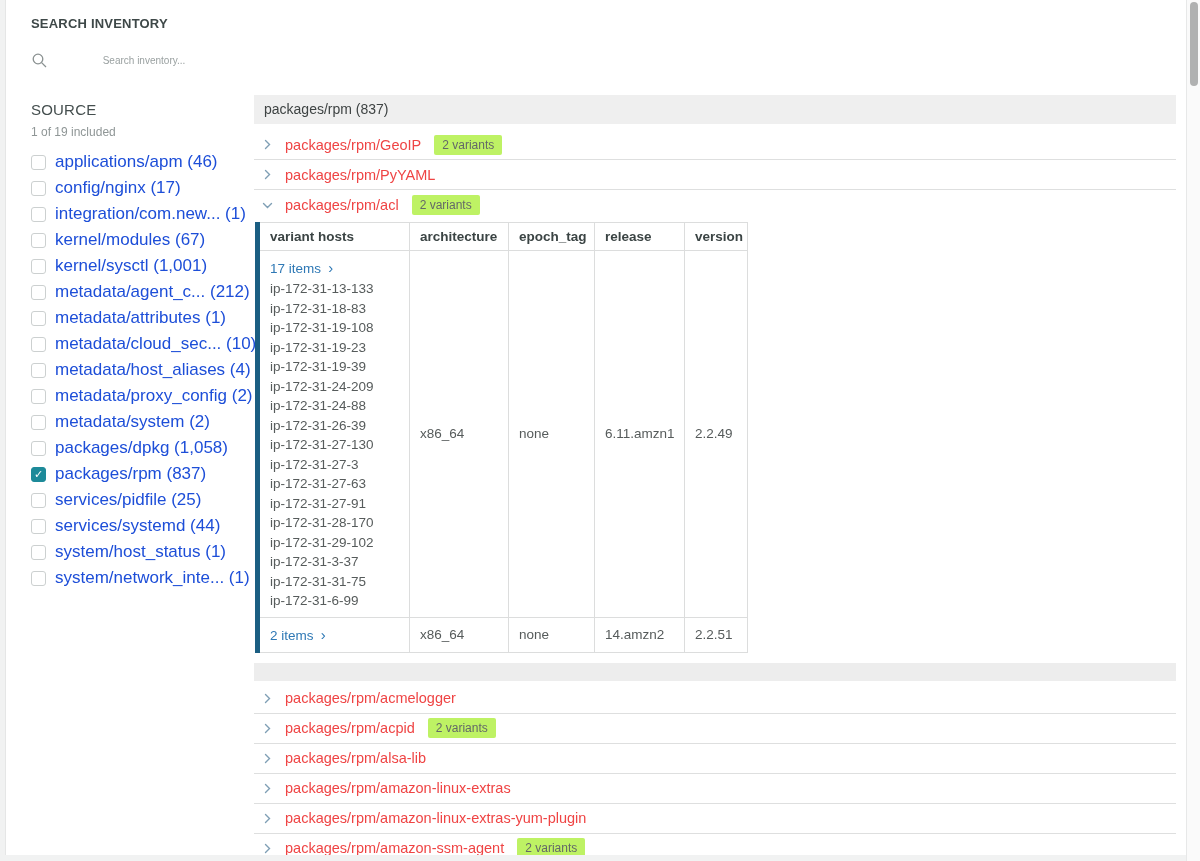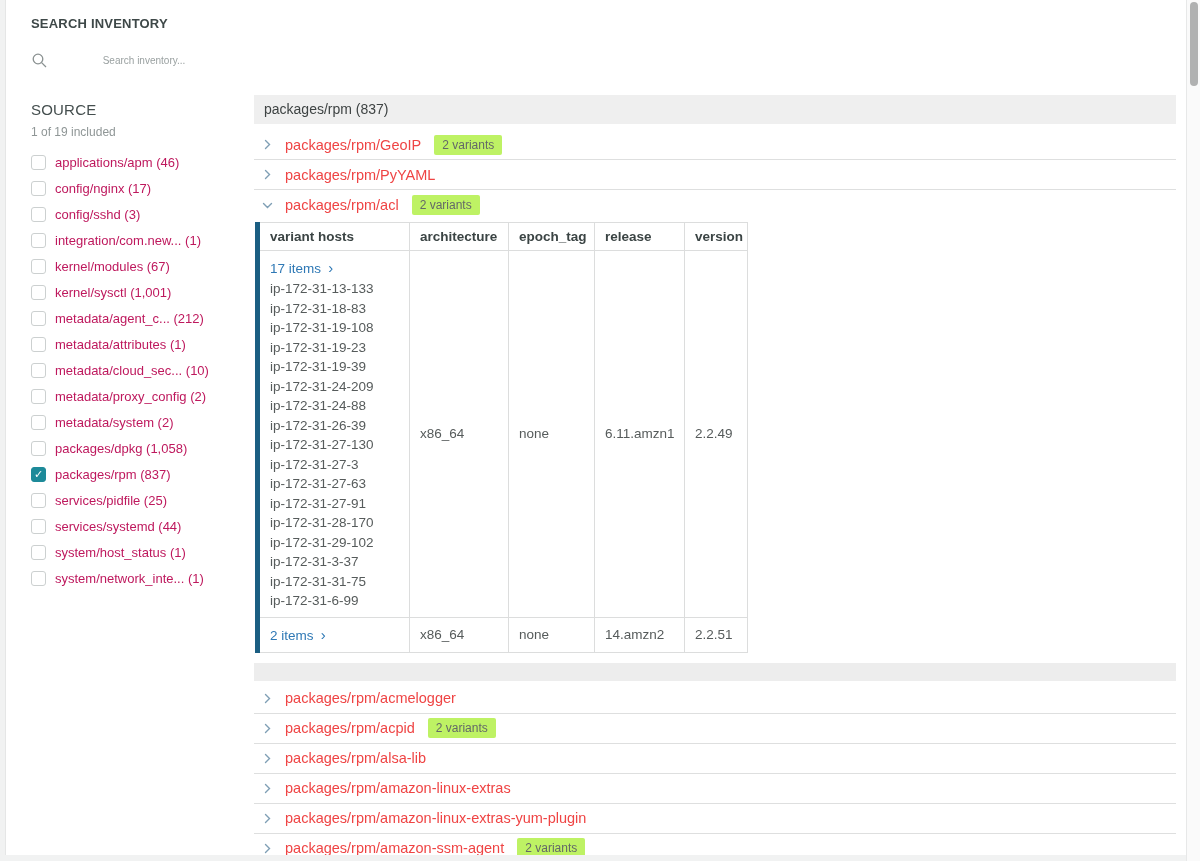--- a/index.html
+++ b/index.html
@@ -15,21 +15,21 @@
   .search-row svg { flex:0 0 auto; }
   .search-input { border:none; outline:none; font-size:10px; color:#ef4444; width:170px; background:transparent;text-align:center; }
   .search-input::placeholder { color:#9aa1a1; }
   .source-heading { font-size:15px; color:#444e4e; margin-top:29px; letter-spacing:.2px; }
   .source-summary { font-size:12px; color:#8f9696; margin-top:7px; }
   .source-list { margin-top:10px; }
   .src-item { display:flex; align-items:center; gap:9px; height:26px; cursor:pointer; }
   .cb { width:15px; height:15px; border:1px solid #ccd0d0; border-radius:3px; background:#fff; flex:0 0 auto;
         display:flex; align-items:center; justify-content:center; }
   .cb.checked { background:#1d8a99; border-color:#1d8a99; color:#fff; font-size:11px; line-height:1; }
-  .src-label { font-size:13px; color:#be185d; white-space:nowrap; }
+  .src-label { font-size:17px; color:#1d4ed8; white-space:nowrap; }
 
   
   .main { position:absolute; left:248px; top:95px; width:922px; }
   .main-header { background:#efefef; height:29px; line-height:29px; padding-left:10px; font-size:14px; color:#3e4343; margin-bottom:6px; }
   .pkg-row { height:30px; display:flex; align-items:center; gap:11px; padding-left:7px; border-bottom:1px solid #dedfdf; cursor:pointer; }
   .pkg-row.expanded { border-bottom:none; }
   .pkg-link { font-size:14.5px; color:#ef4444; text-decoration:none; }
   .badge { background:#bef264; color:#636868; font-size:12px; padding:3px 8px; border-radius:2px; margin-left:2px; white-space:nowrap; }
   .chev { display:flex; align-items:center; }
 
@@ -76,24 +76,20 @@
           <div class="src-item">
             <span class="cb"></span>
             <span class="src-label">applications/apm (46)</span>
           </div>
           <div class="src-item">
             <span class="cb"></span>
             <span class="src-label">config/nginx (17)</span>
           </div>
           <div class="src-item">
             <span class="cb"></span>
-            <span class="src-label">config/sshd (3)</span>
-          </div>
-          <div class="src-item">
-            <span class="cb"></span>
             <span class="src-label">integration/com.new... (1)</span>
           </div>
           <div class="src-item">
             <span class="cb"></span>
             <span class="src-label">kernel/modules (67)</span>
           </div>
           <div class="src-item">
             <span class="cb"></span>
             <span class="src-label">kernel/sysctl (1,001)</span>
           </div>
@@ -101,20 +97,24 @@
             <span class="cb"></span>
             <span class="src-label">metadata/agent_c... (212)</span>
           </div>
           <div class="src-item">
             <span class="cb"></span>
             <span class="src-label">metadata/attributes (1)</span>
           </div>
           <div class="src-item">
             <span class="cb"></span>
             <span class="src-label">metadata/cloud_sec... (10)</span>
+          </div>
+          <div class="src-item">
+            <span class="cb"></span>
+            <span class="src-label">metadata/host_aliases (4)</span>
           </div>
           <div class="src-item">
             <span class="cb"></span>
             <span class="src-label">metadata/proxy_config (2)</span>
           </div>
           <div class="src-item">
             <span class="cb"></span>
             <span class="src-label">metadata/system (2)</span>
           </div>
           <div class="src-item">

